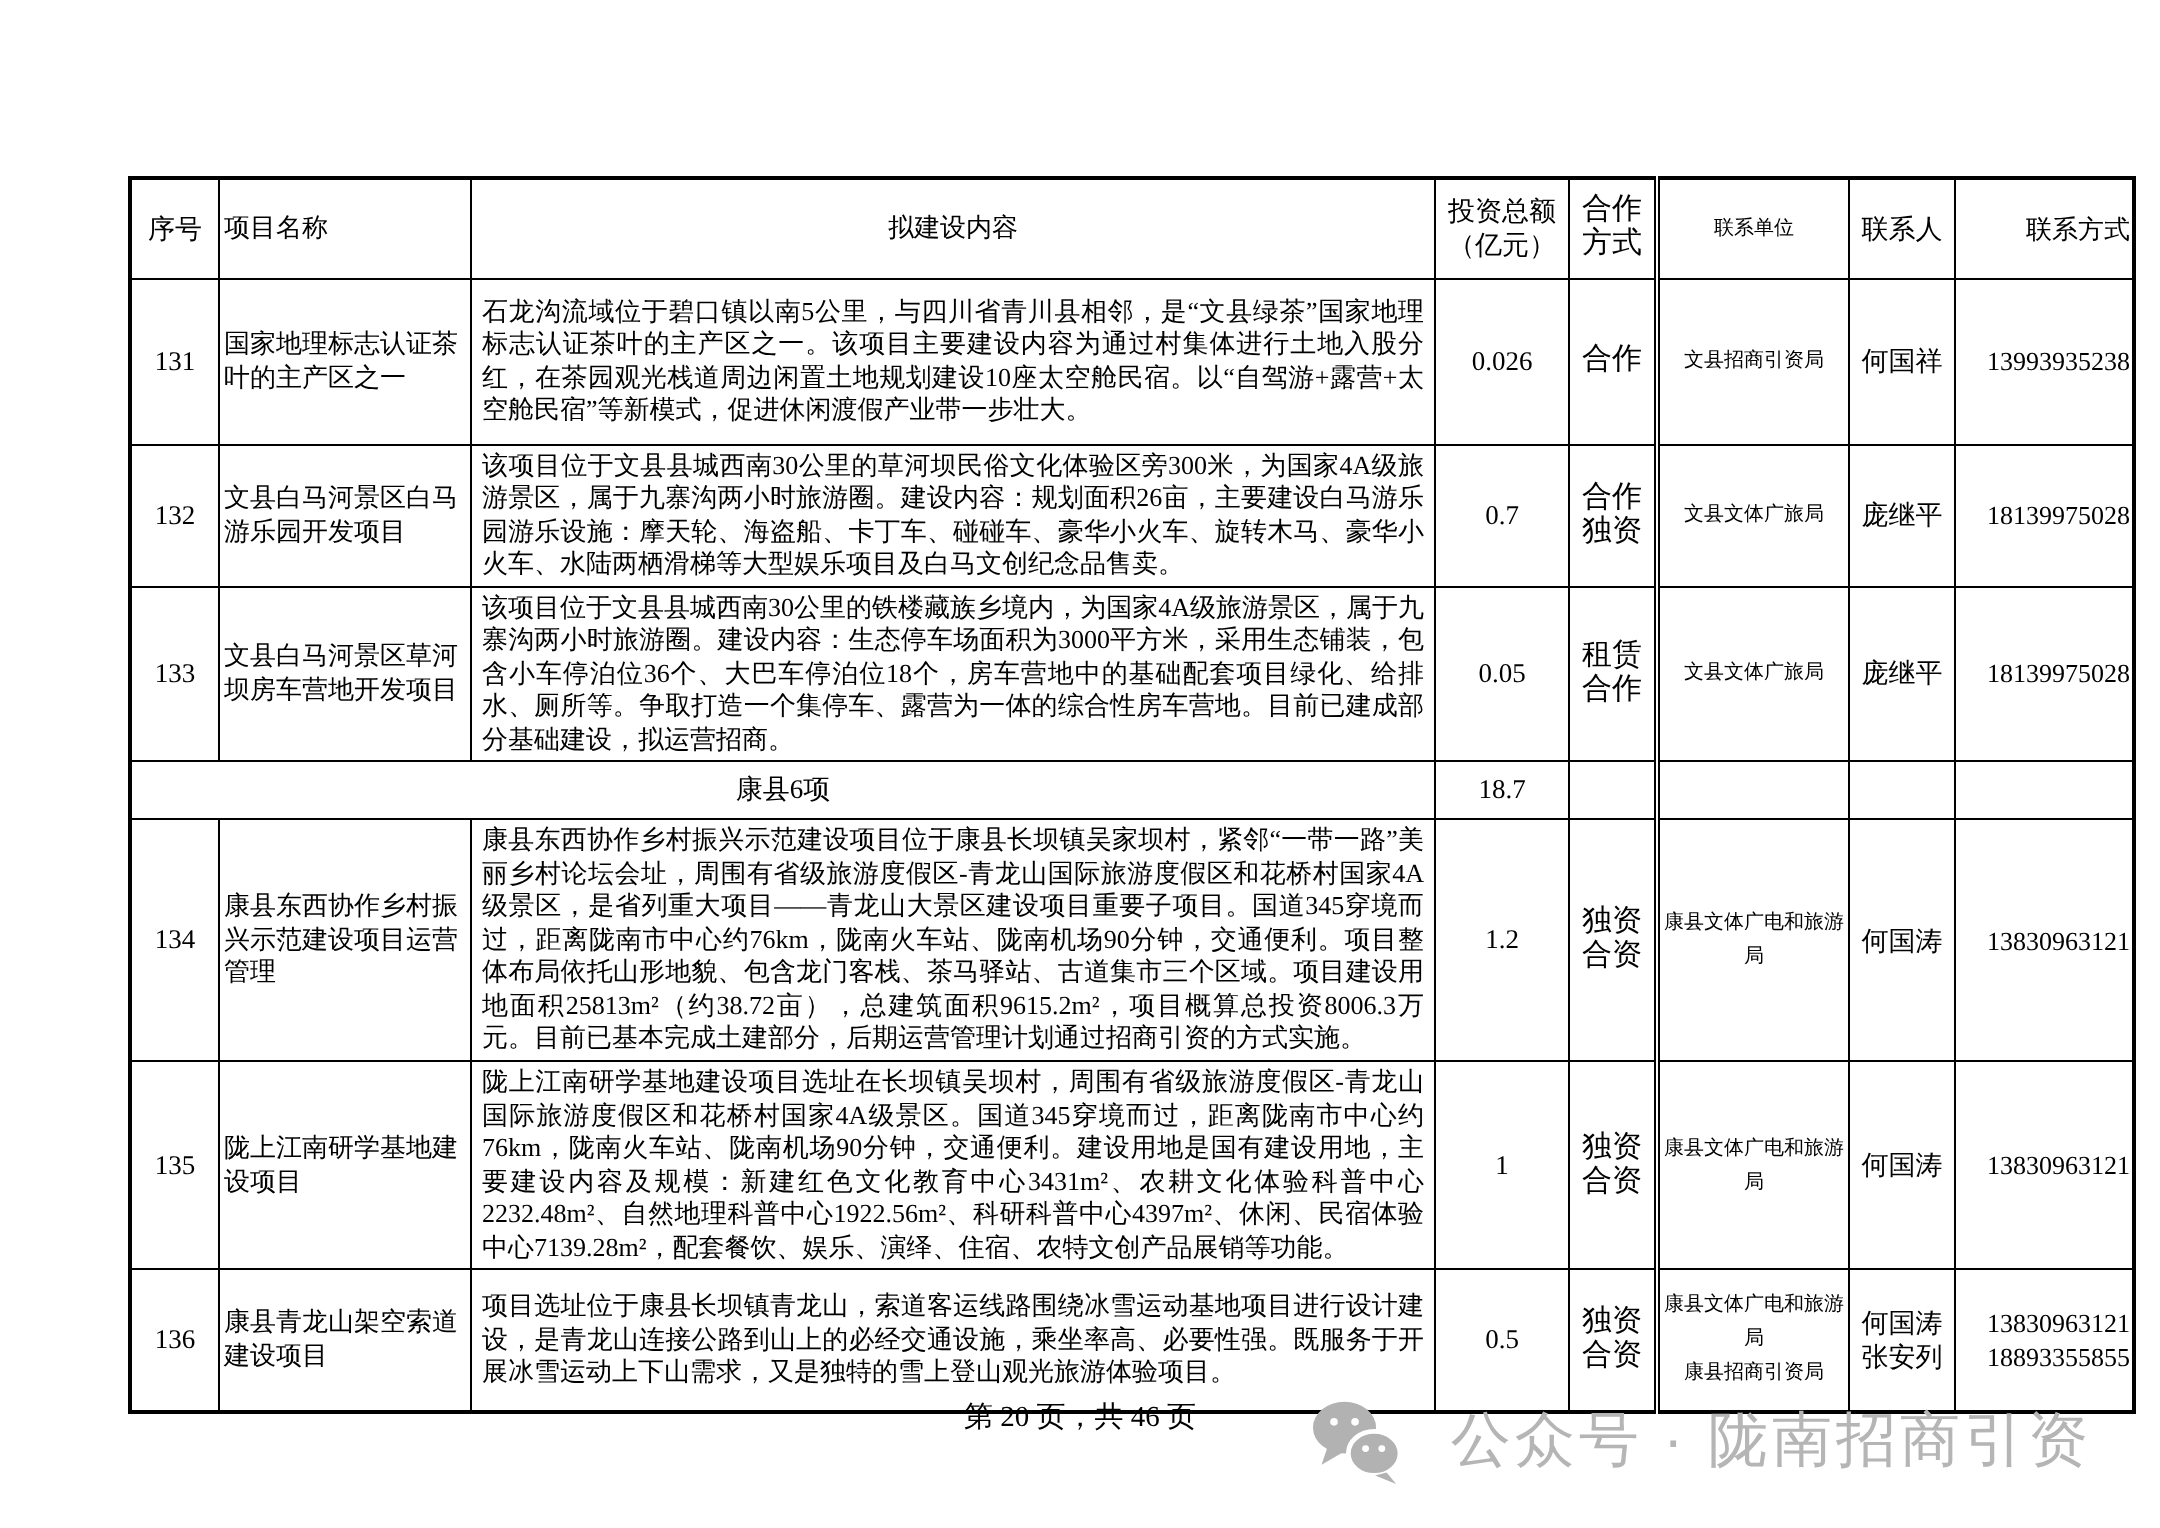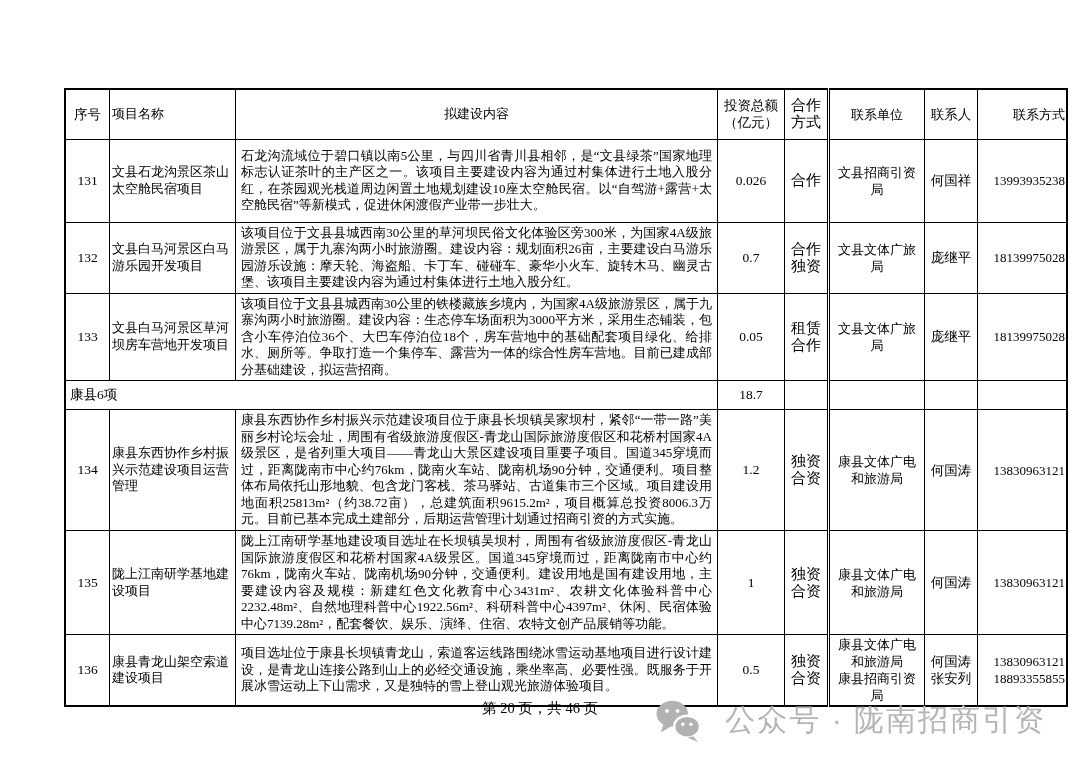--- a/index.html
+++ b/index.html
@@ -17,24 +17,24 @@
   tr.r-133{height:85px;}
   tr.r-section{height:29px;}
   tr.r-134{height:121px;}
   tr.r-135{height:103px;}
   tr.r-136{height:71px;}
   .c-no{width:39px;text-align:center;font-size:13.5px;margin-top:14px;}
   .c-name{width:121px;text-align:left;font-size:13px;line-height:16.5px;padding:16px 2px;}
   .c-content{width:471px;text-align:justify;text-justify:inter-ideograph;font-size:13px;line-height:16.5px;padding:2px 5px;}
   .c-inv{width:62px;text-align:center;font-size:13.5px;}
   .c-mode{width:38px;text-align:center;font-size:15px;line-height:17px;padding:1px 2px;}
-  .c-unit{width:90px;border-left:3px double #000;text-align:center;font-size:13px;line-height:17px;white-space:pre-line;padding:1px 2px;}
+  .c-unit{width:90px;border-left:3px double #000;text-align:center;font-size:10px;line-height:17px;white-space:pre-line;padding:1px 2px;}
   .c-person{width:50px;text-align:center;font-size:13.5px;line-height:17px;white-space:pre-line;padding:1px 1px;}
   .c-phone{width:86px;text-align:right;font-size:13px;line-height:17px;white-space:pre-line;padding:1px 1px;}
-  .c-section-label{text-align:left;font-size:13.5px;padding:2px 4px;}
+  .c-section-label{text-align:center;font-size:13.5px;padding:2px 4px;}
   .footer-page{
     position:absolute;left:0;top:699px;width:1080px;text-align:center;
     font-size:14.5px;color:#000;
   }
   .watermark{
     position:absolute;top:692px;right:34px;height:56px;
     display:flex;align-items:center;gap:24px;
     color:#b5b5b5;font-family:"Liberation Sans","DejaVu Sans",sans-serif;
     font-size:30px;letter-spacing:2px;user-select:none;
   }
@@ -53,32 +53,32 @@
         <th class="c-inv">投资总额（亿元）</th>
         <th class="c-mode">合作方式</th>
         <th class="c-unit">联系单位</th>
         <th class="c-person">联系人</th>
         <th class="c-phone">联系方式</th>
       </tr>
     </thead>
     <tbody>
       <tr class="r-131">
         <td class="c-no">131</td>
-        <td class="c-name">文县石龙沟景区茶山太空舱民宿项目</td>
+        <td class="c-name">国家地理标志认证茶叶的主产区之一</td>
         <td class="c-content">石龙沟流域位于碧口镇以南5公里，与四川省青川县相邻，是“文县绿茶”国家地理标志认证茶叶的主产区之一。该项目主要建设内容为通过村集体进行土地入股分红，在茶园观光栈道周边闲置土地规划建设10座太空舱民宿。以“自驾游+露营+太空舱民宿”等新模式，促进休闲渡假产业带一步壮大。</td>
         <td class="c-inv">0.026</td>
         <td class="c-mode">合作</td>
         <td class="c-unit">文县招商引资局</td>
         <td class="c-person">何国祥</td>
         <td class="c-phone">13993935238</td>
       </tr>
       <tr class="r-132">
         <td class="c-no">132</td>
         <td class="c-name">文县白马河景区白马游乐园开发项目</td>
-        <td class="c-content">该项目位于文县县城西南30公里的草河坝民俗文化体验区旁300米，为国家4A级旅游景区，属于九寨沟两小时旅游圈。建设内容：规划面积26亩，主要建设白马游乐园游乐设施：摩天轮、海盗船、卡丁车、碰碰车、豪华小火车、旋转木马、幽灵古堡、该项目主要建设内容为通过村集体进行土地入股分红。</td>
+        <td class="c-content">该项目位于文县县城西南30公里的草河坝民俗文化体验区旁300米，为国家4A级旅游景区，属于九寨沟两小时旅游圈。建设内容：规划面积26亩，主要建设白马游乐园游乐设施：摩天轮、海盗船、卡丁车、碰碰车、豪华小火车、旋转木马、豪华小火车、水陆两栖滑梯等大型娱乐项目及白马文创纪念品售卖。</td>
         <td class="c-inv">0.7</td>
         <td class="c-mode">合作独资</td>
         <td class="c-unit">文县文体广旅局</td>
         <td class="c-person">庞继平</td>
         <td class="c-phone">18139975028</td>
       </tr>
       <tr class="r-133">
         <td class="c-no">133</td>
         <td class="c-name">文县白马河景区草河坝房车营地开发项目</td>
         <td class="c-content">该项目位于文县县城西南30公里的铁楼藏族乡境内，为国家4A级旅游景区，属于九寨沟两小时旅游圈。建设内容：生态停车场面积为3000平方米，采用生态铺装，包含小车停泊位36个、大巴车停泊位18个，房车营地中的基础配套项目绿化、给排水、厕所等。争取打造一个集停车、露营为一体的综合性房车营地。目前已建成部分基础建设，拟运营招商。</td>

